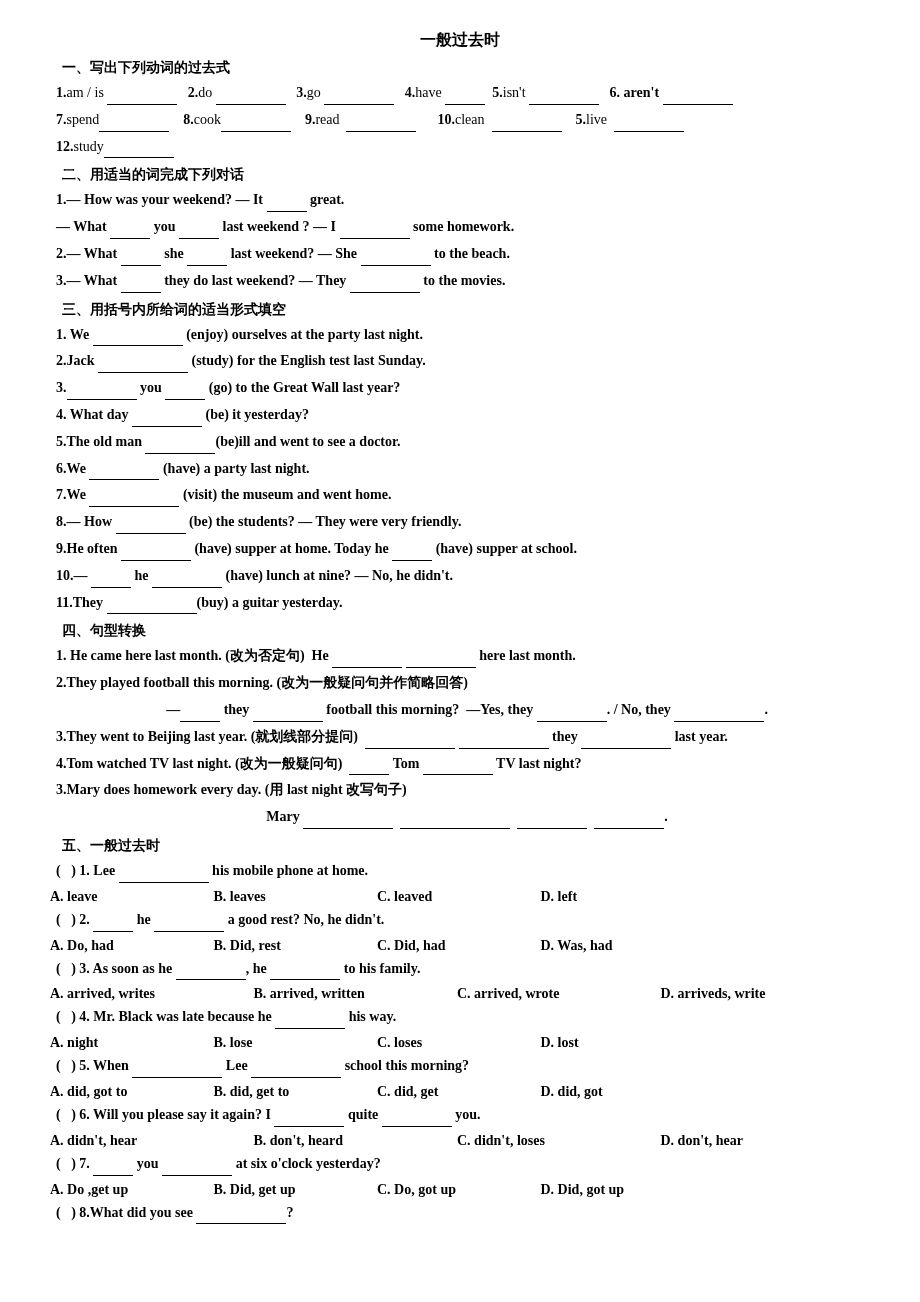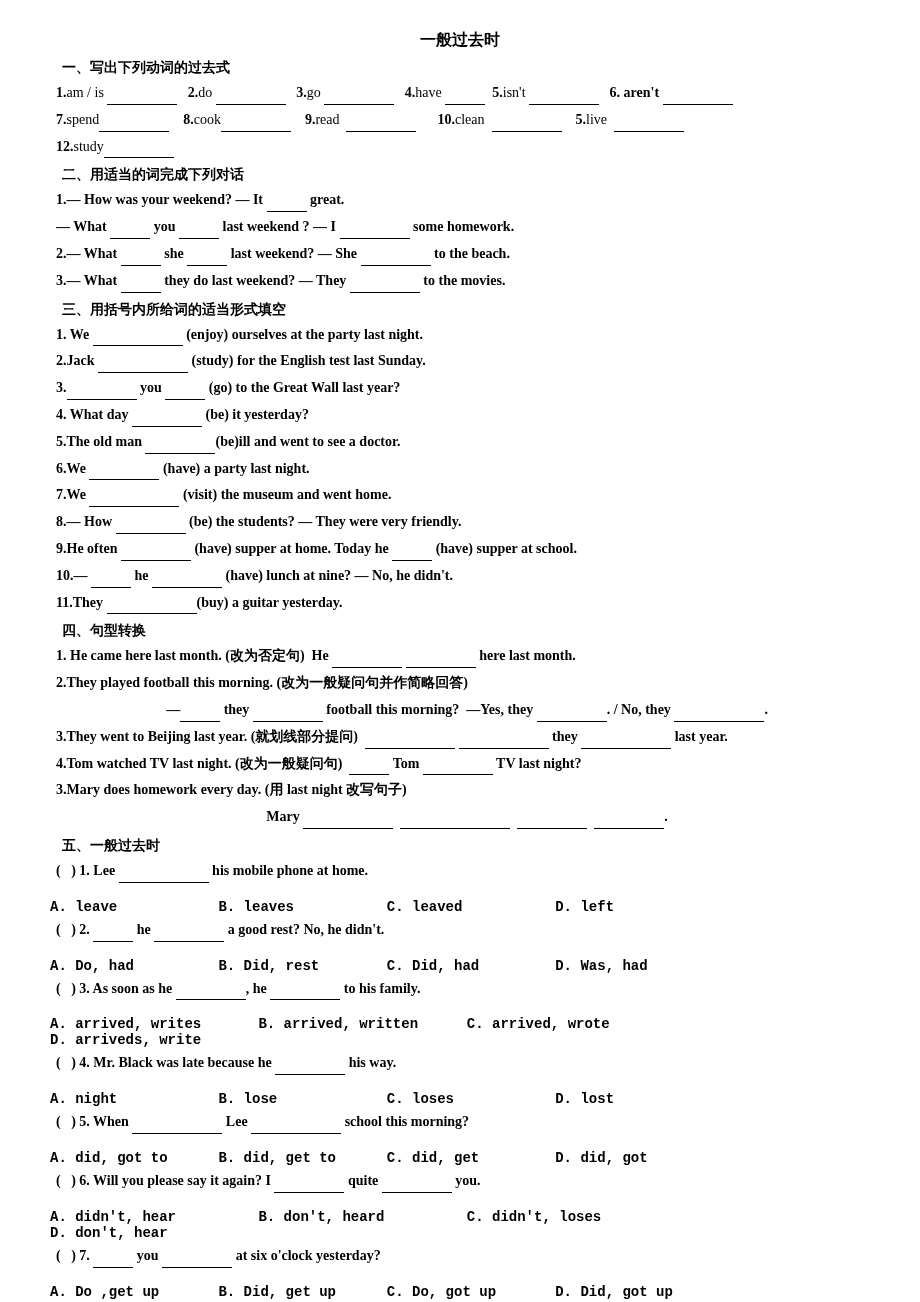--- a/index.html
+++ b/index.html
@@ -32,21 +32,21 @@
       border-bottom: 1px solid #000;
       min-width: 60px;
       height: 16px;
       vertical-align: bottom;
     }
     .blank-sm { min-width: 40px; }
     .blank-md { min-width: 70px; }
     .blank-lg { min-width: 90px; }
     .blank-xl { min-width: 110px; }
     .indent { margin-left: 20px; text-align: center; }
-    .options-line { margin: 16px 0 2px 0; font-family: Liberation Mono, monospace; }
+    .options-line { margin: 6px 0 2px 0; }
     .opt { display: inline-block; min-width: 160px; }
     .opt-wide { display: inline-block; min-width: 200px; }
     b { font-weight: bold; }
   </style>
 </head>
 <body>
 
 <div class="title">一般过去时</div>
 
 <div class="section-title">一、写出下列动词的过去式</div>

